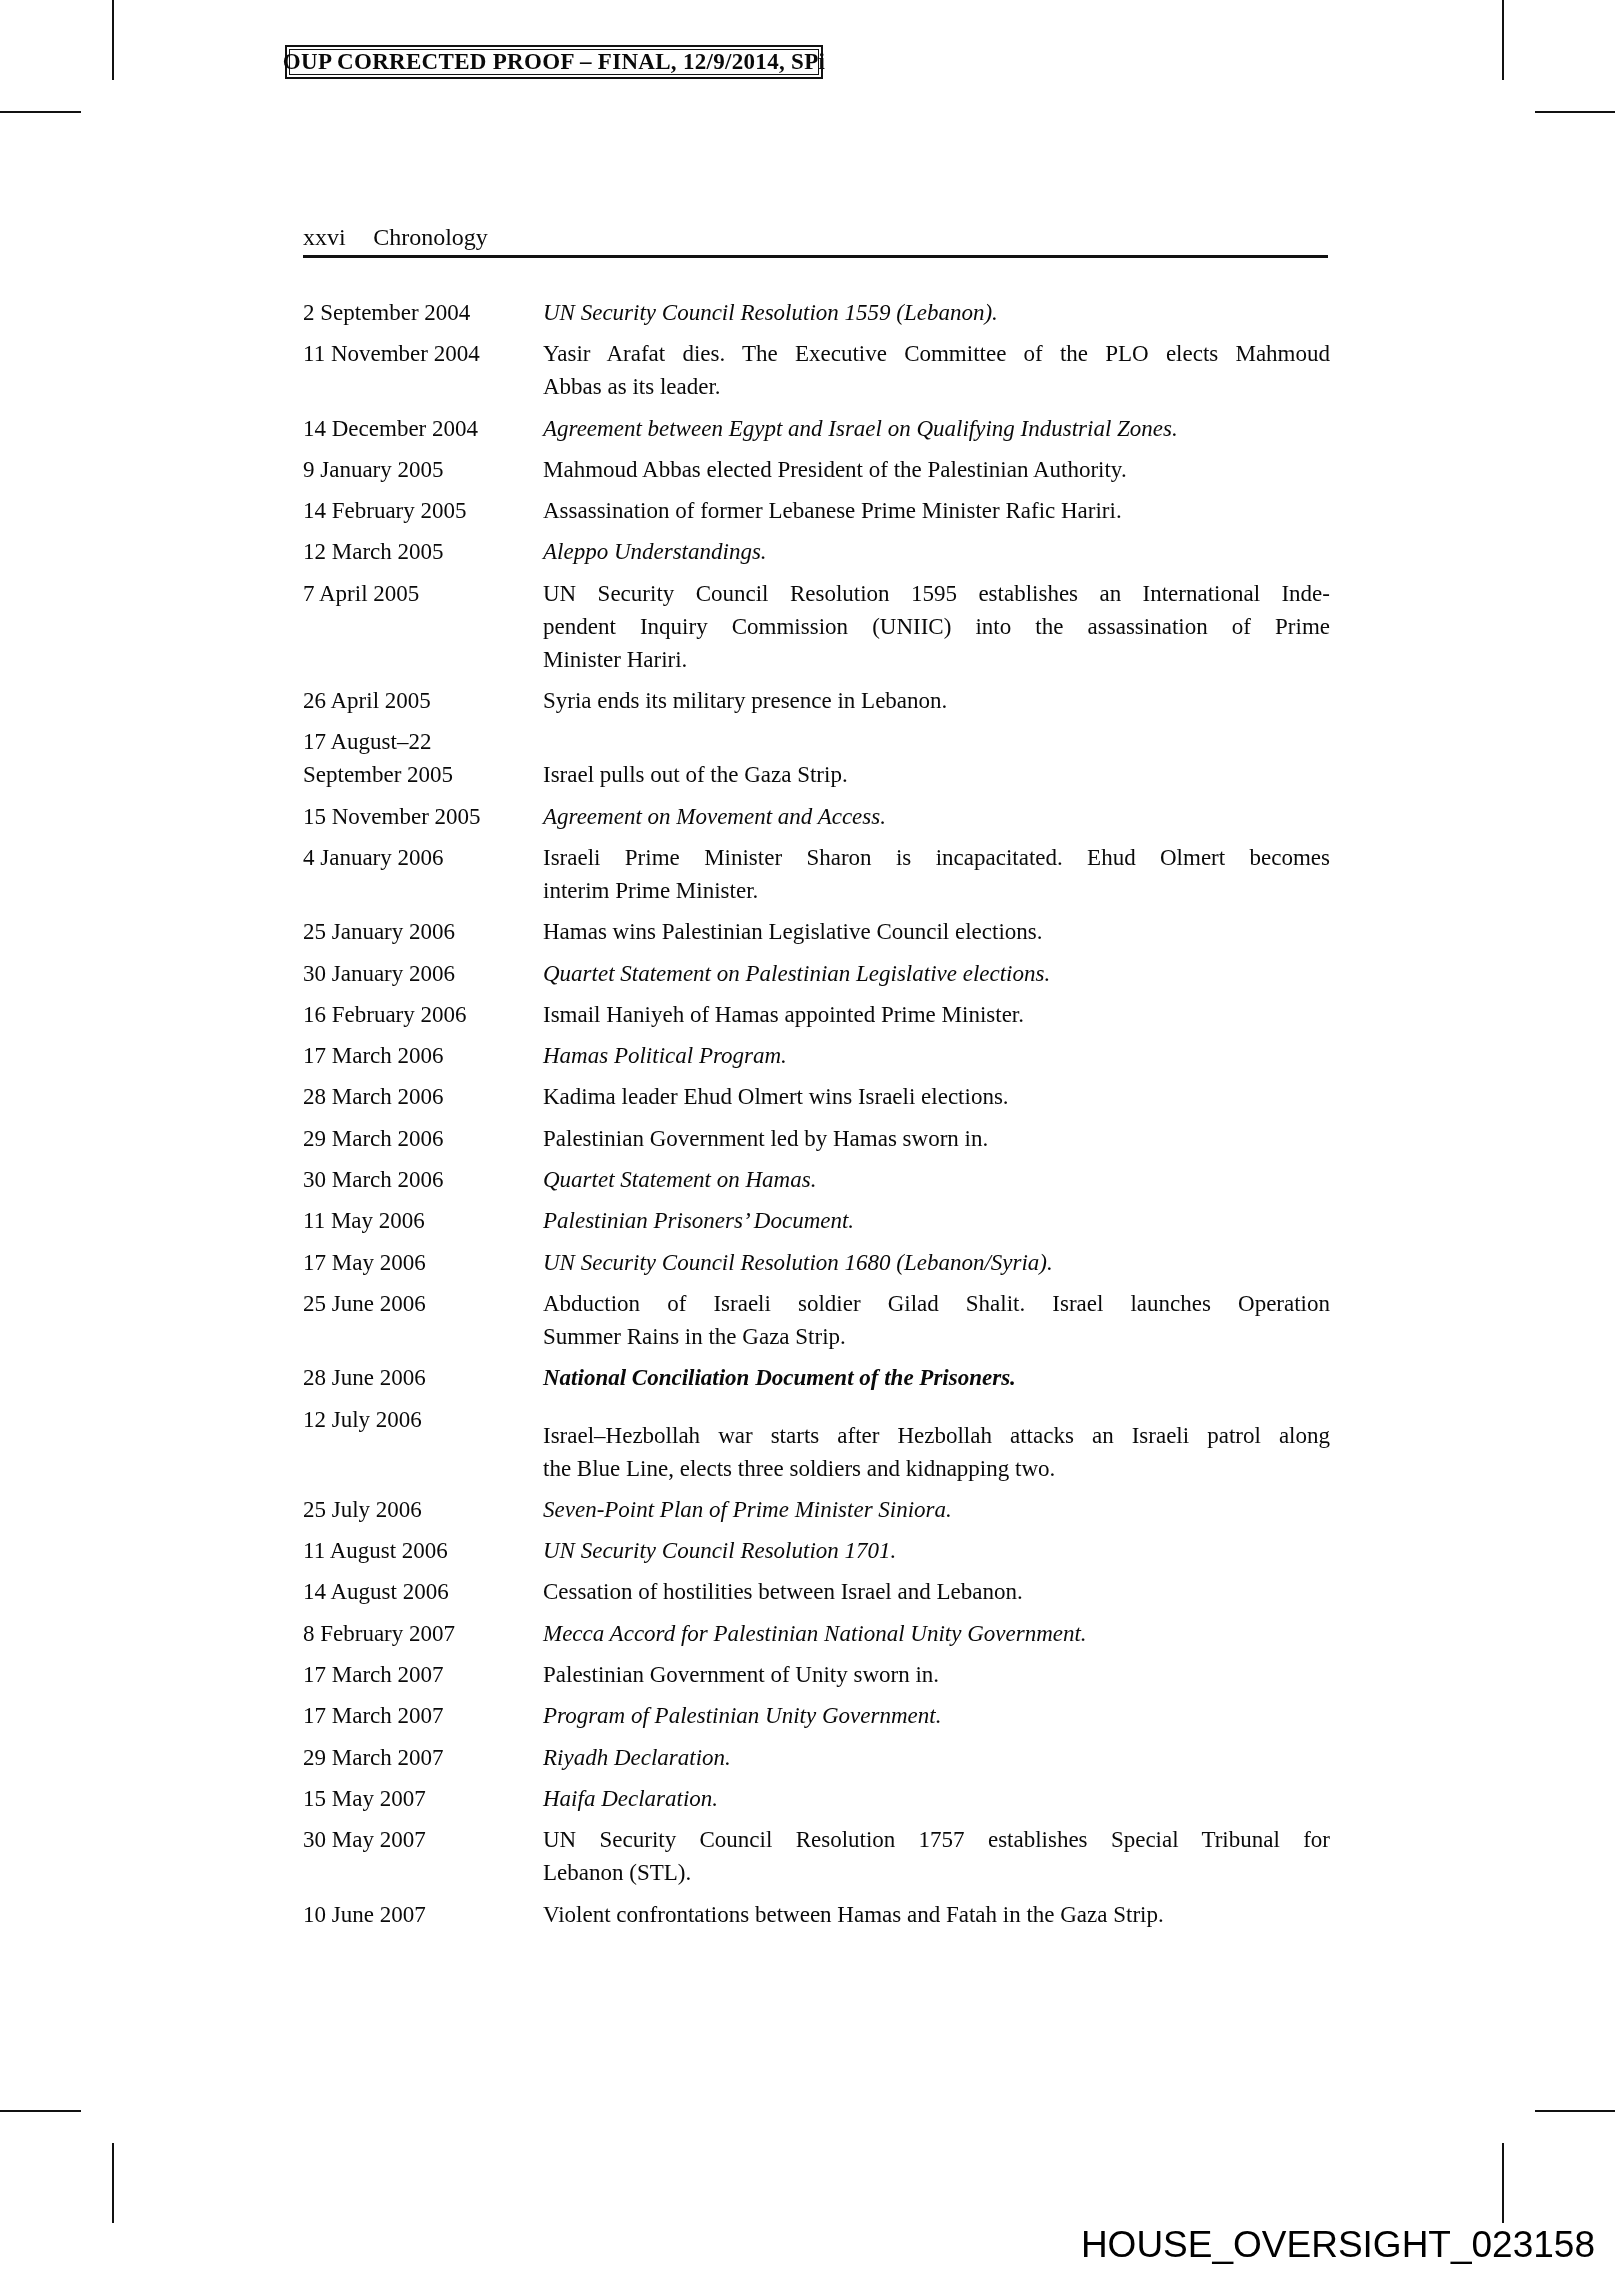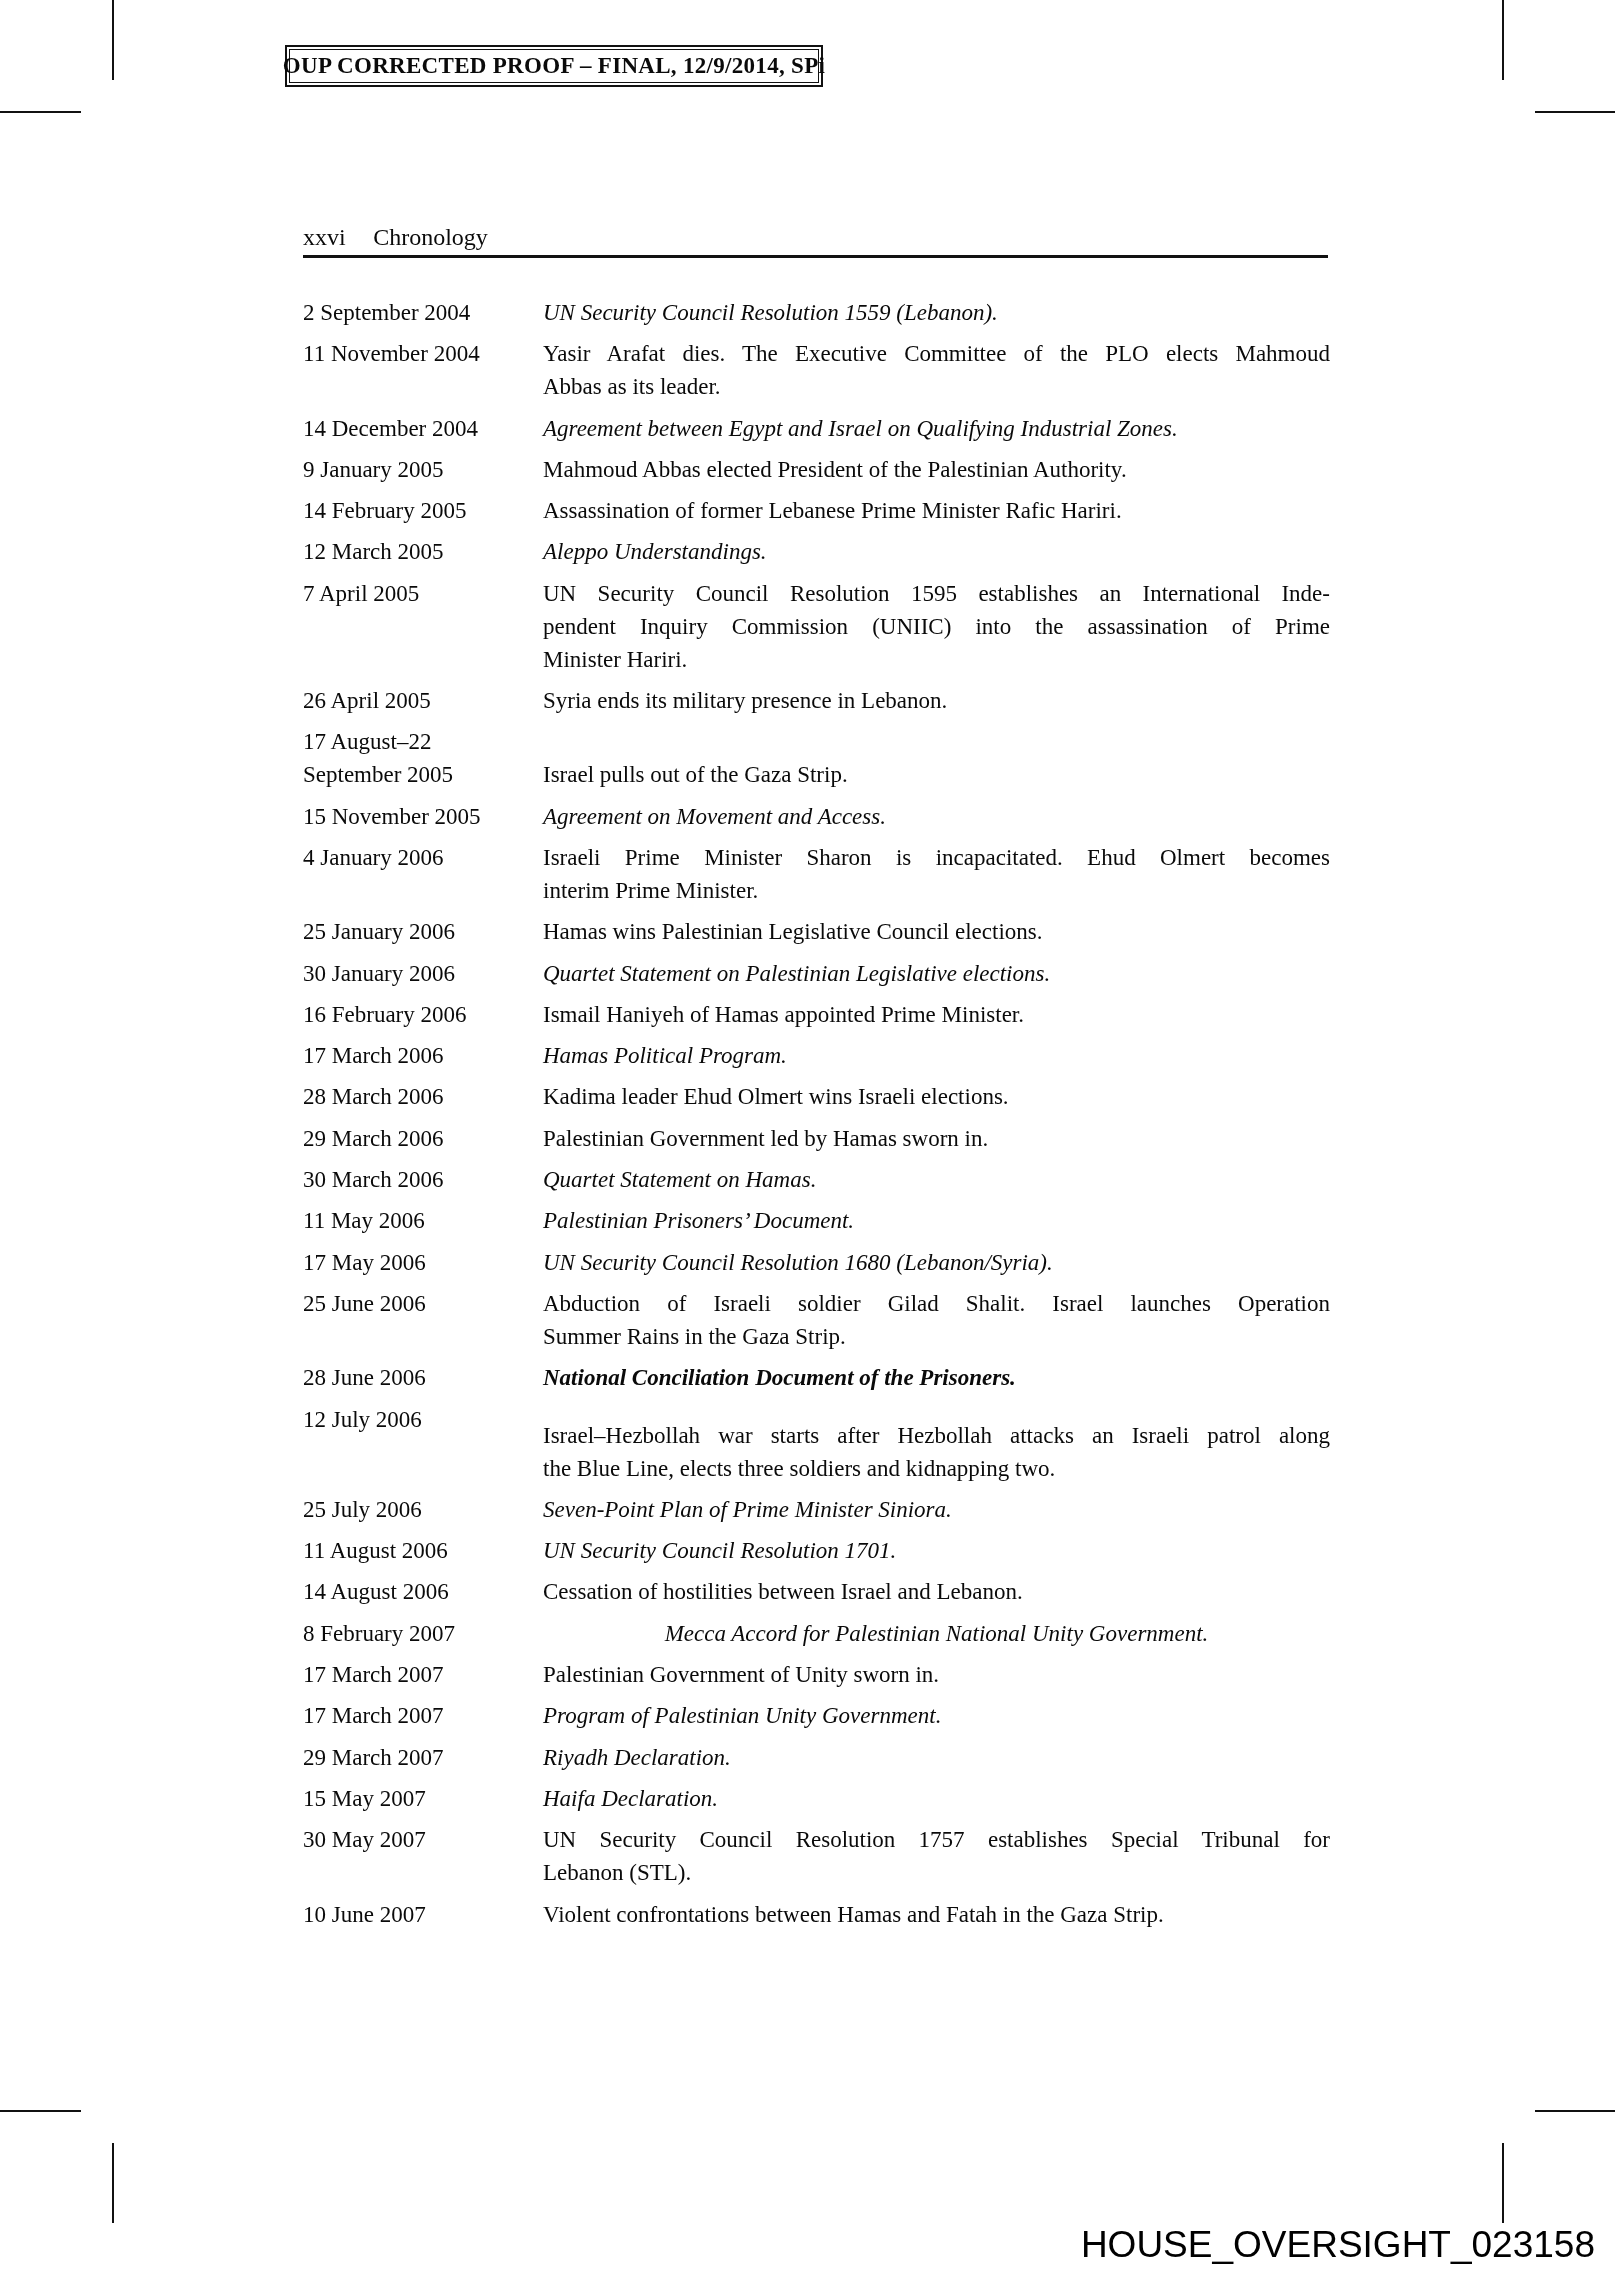--- a/index.html
+++ b/index.html
@@ -22,21 +22,21 @@
   .tr-h { left: 1535px; top: 111px; }
   .bl-h { left: 0; top: 2110px; }
   .bl-v { left: 112px; top: 2143px; }
   .br-h { left: 1535px; top: 2110px; }
   .br-v { left: 1502px; top: 2143px; }
 
   
   .proof-box {
     position: absolute;
     left: 285px; top: 45px;
-    width: 538px; height: 42px;
+    width: 538px; height: 34px;
     border: 2.8px solid #111;
     padding: 2.1px;
     box-sizing: border-box;
   }
   .proof-box-inner {
     border: 1.4px solid #111;
     width: 100%; height: 100%;
     box-sizing: border-box;
     display: flex; align-items: center; justify-content: center;
     font-weight: bold;
@@ -323,21 +323,21 @@
           <div class="date-line">14 August 2006</div>
         </div>
         <div class="desc-cell" style="padding-top: 0px;">
           <div class="desc-line">Cessation of hostilities between Israel and Lebanon.</div>
         </div>
       </div>
       <div class="entry">
         <div class="date-cell">
           <div class="date-line">8 February 2007</div>
         </div>
-        <div class="desc-cell italic" style="padding-top: 0px; text-align: center;">
+        <div class="desc-cell italic" style="padding-top: 0px;">
           <div class="desc-line">Mecca Accord for Palestinian National Unity Government.</div>
         </div>
       </div>
       <div class="entry">
         <div class="date-cell">
           <div class="date-line">17 March 2007</div>
         </div>
         <div class="desc-cell" style="padding-top: 0px;">
           <div class="desc-line">Palestinian Government of Unity sworn in.</div>
         </div>

